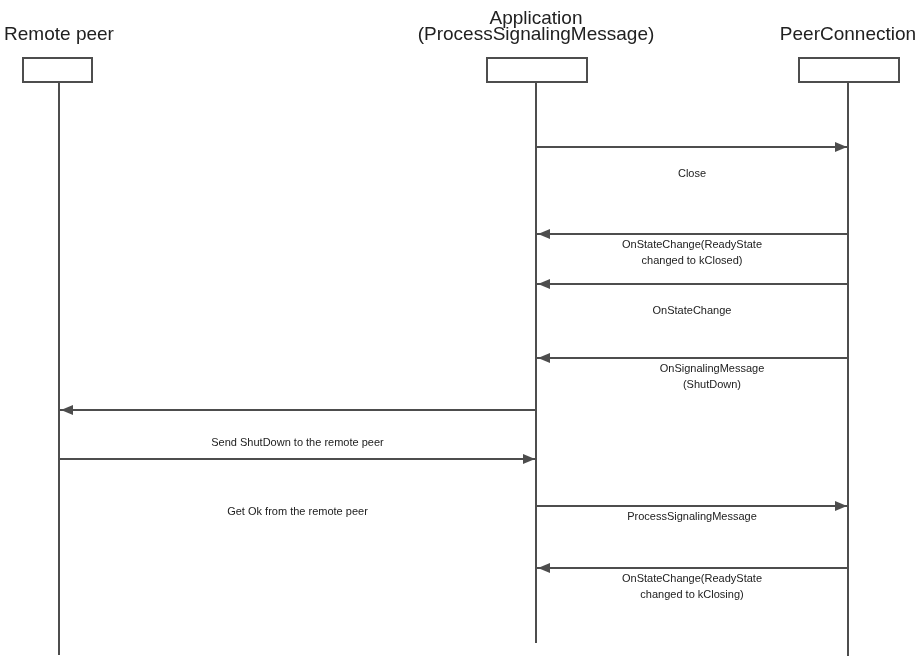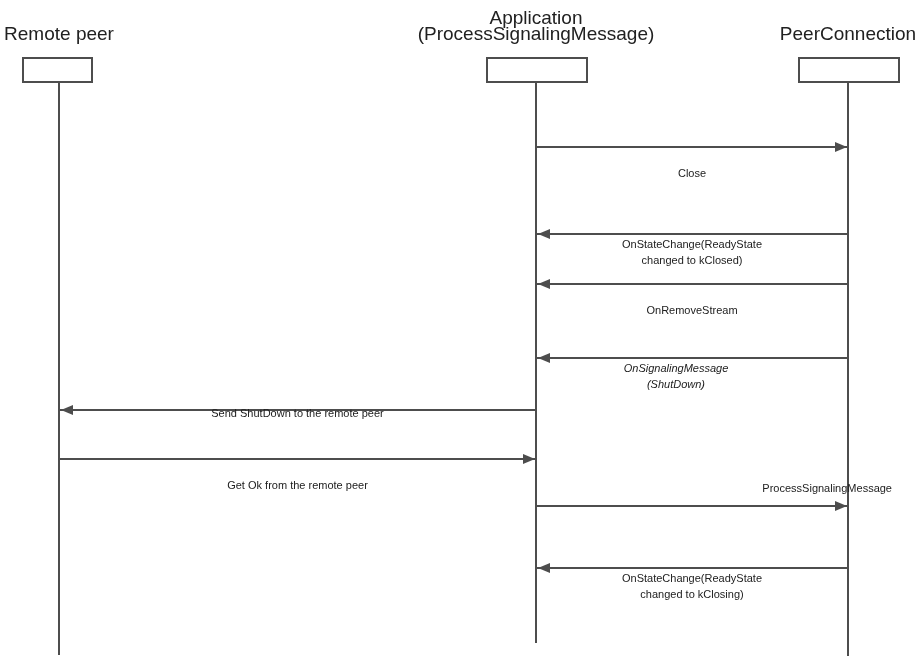--- a/index.html
+++ b/index.html
@@ -86,41 +86,41 @@
     </div>
     <div class="msg-line" style="left: 537px; top: 233px; width: 310px;"></div>
     <div class="arrowhead point-left" style="top: 229px; left: 538px;"></div>
     <div class="msg-label" style="left: 492px; width: 400px; top: 200px;">
       <div>OnStateChange(ReadyState</div>
       <div>changed to kClosed)</div>
     </div>
     <div class="msg-line" style="left: 537px; top: 283px; width: 310px;"></div>
     <div class="arrowhead point-left" style="top: 279px; left: 538px;"></div>
     <div class="msg-label" style="left: 492px; width: 400px; top: 266px;">
-      <div>OnRemoveStream</div>
+      <div>OnStateChange</div>
     </div>
     <div class="msg-line" style="left: 537px; top: 357px; width: 310px;"></div>
     <div class="arrowhead point-left" style="top: 353px; left: 538px;"></div>
-    <div class="msg-label" style="left: 476px; width: 400px; top: 324px; font-style: italic;">
+    <div class="msg-label" style="left: 512px; width: 400px; top: 324px;">
       <div>OnSignalingMessage</div>
       <div>(ShutDown)</div>
     </div>
     <div class="msg-line" style="left: 60px; top: 409px; width: 475px;"></div>
     <div class="arrowhead point-left" style="top: 405px; left: 61px;"></div>
-    <div class="msg-label" style="left: 97.5px; width: 400px; top: 369px;">
+    <div class="msg-label" style="left: 97.5px; width: 400px; top: 398px;">
       <div>Send ShutDown to the remote peer</div>
     </div>
     <div class="msg-line" style="left: 60px; top: 458px; width: 475px;"></div>
     <div class="arrowhead point-right" style="top: 454px; left: 523px;"></div>
-    <div class="msg-label" style="left: 97.5px; width: 400px; top: 441px;">
+    <div class="msg-label" style="left: 97.5px; width: 400px; top: 467px;">
       <div>Get Ok from the remote peer</div>
     </div>
     <div class="msg-line" style="left: 537px; top: 505px; width: 310px;"></div>
     <div class="arrowhead point-right" style="top: 501px; left: 835px;"></div>
-    <div class="msg-label" style="left: 492px; width: 400px; top: 444px; text-align: right;">
+    <div class="msg-label" style="left: 492px; width: 400px; top: 472px;">
       <div>ProcessSignalingMessage</div>
     </div>
     <div class="msg-line" style="left: 537px; top: 567px; width: 310px;"></div>
     <div class="arrowhead point-left" style="top: 563px; left: 538px;"></div>
     <div class="msg-label" style="left: 492px; width: 400px; top: 534px;">
       <div>OnStateChange(ReadyState</div>
       <div>changed to kClosing)</div>
     </div>
   </div>
 

